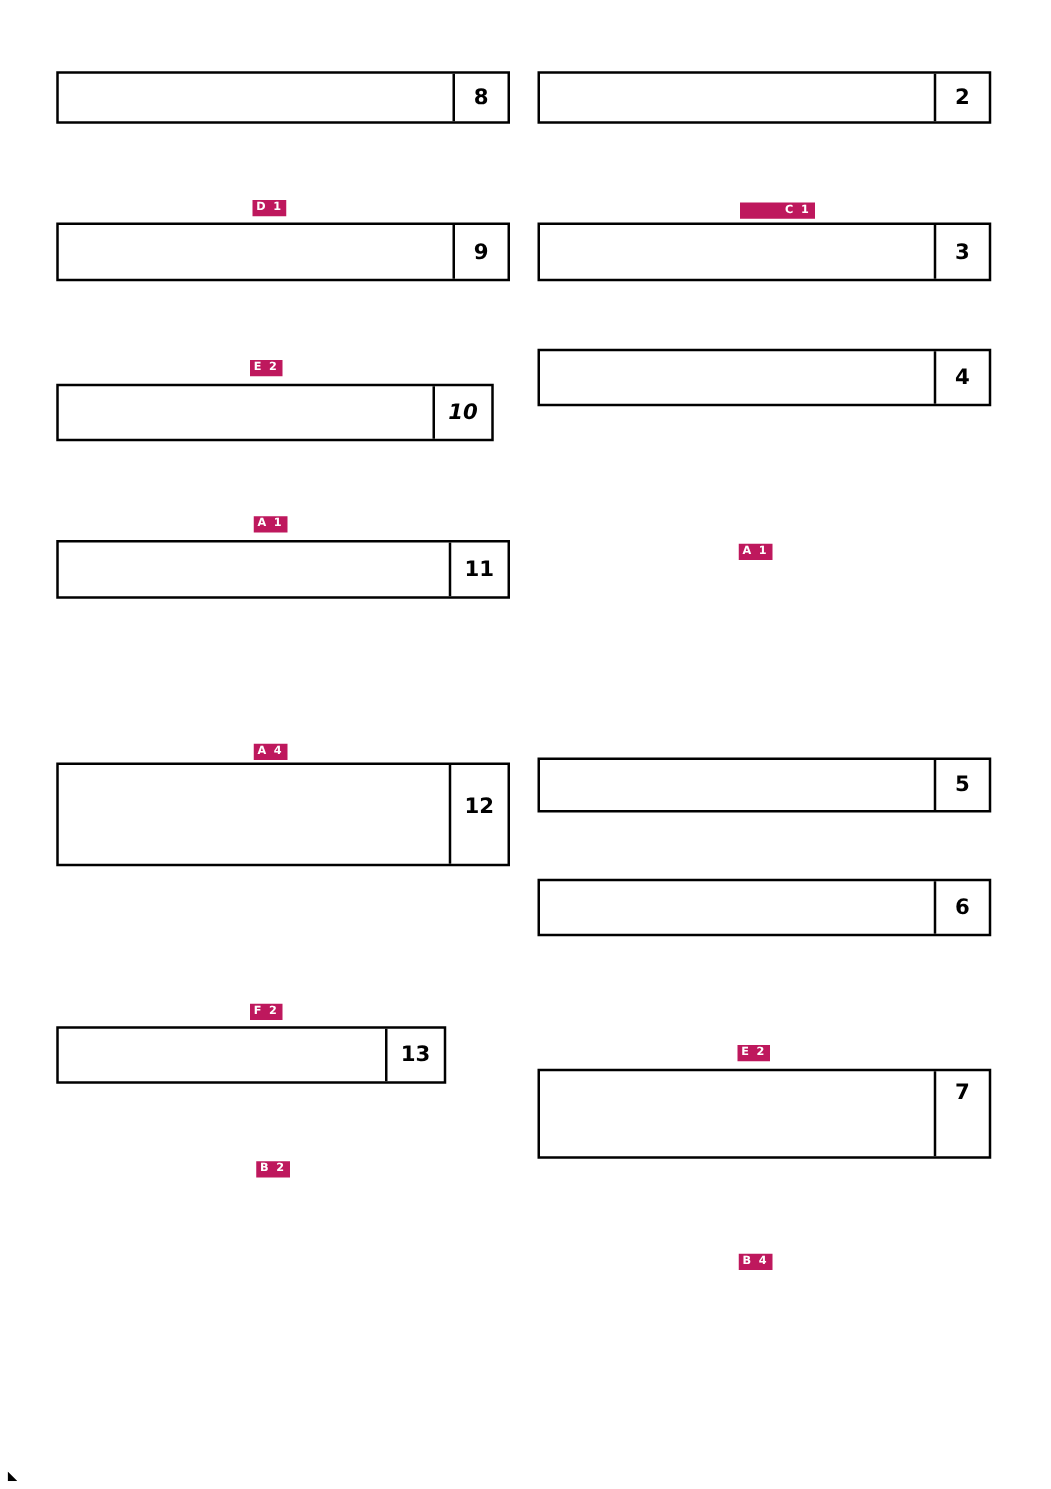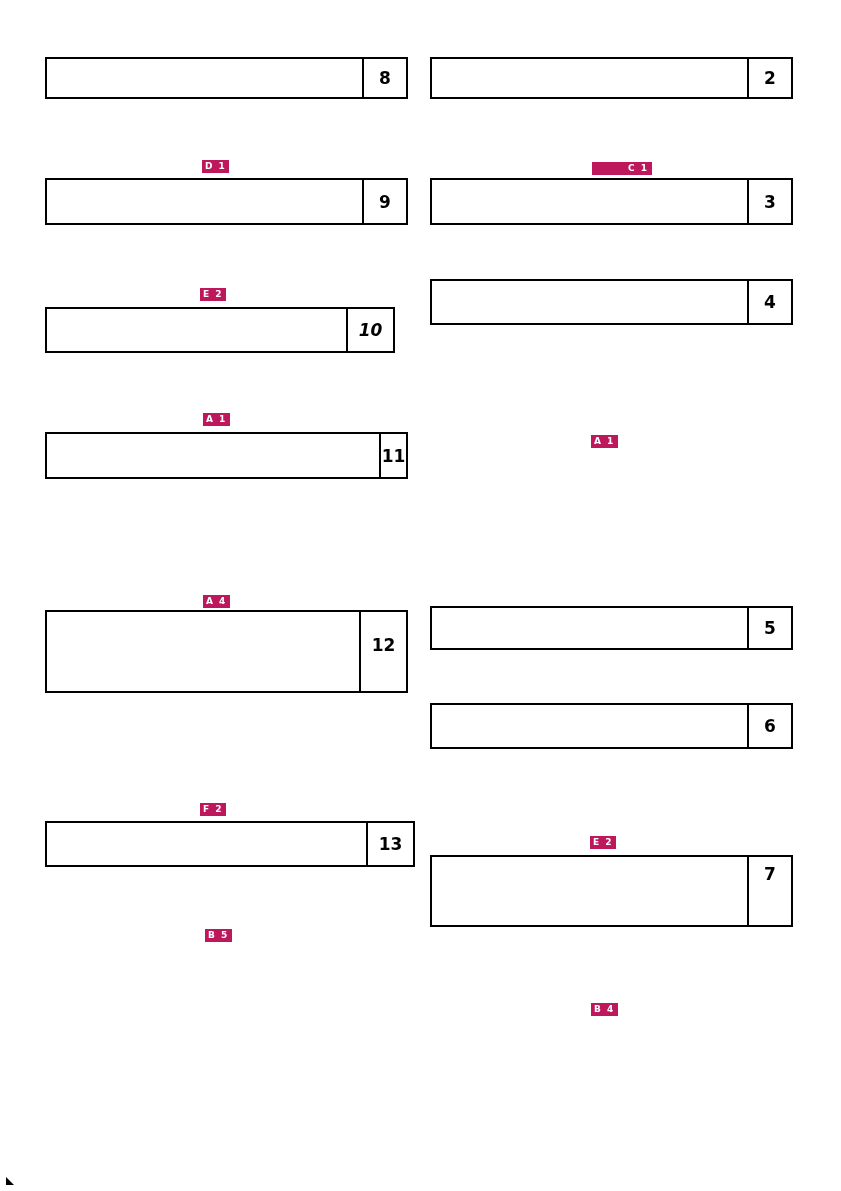--- a/index.html
+++ b/index.html
@@ -98,54 +98,54 @@
     <div class="row-num" style="width:47px;">10</div>
   </div>
 
   <div class="row-box" style="left:430px; top:279px; width:363px; height:46px;">
     <div class="row-body"></div>
     <div class="row-num" style="width:44px;">4</div>
   </div>
 
   <div class="row-box" style="left:45px; top:432px; width:363px; height:47px;">
     <div class="row-body"></div>
-    <div class="row-num" style="width:27px;">11</div>
+    <div class="row-num" style="width:47px;">11</div>
   </div>
 
   <div class="row-box" style="left:45px; top:610px; width:363px; height:83px;">
     <div class="row-body"></div>
     <div class="row-num" style="width:47px; align-items:flex-start; padding-top:23px;">12</div>
   </div>
 
   <div class="row-box" style="left:430px; top:606px; width:363px; height:44px;">
     <div class="row-body"></div>
     <div class="row-num" style="width:44px;">5</div>
   </div>
 
   <div class="row-box" style="left:430px; top:703px; width:363px; height:46px;">
     <div class="row-body"></div>
     <div class="row-num" style="width:44px;">6</div>
   </div>
 
-  <div class="row-box" style="left:45px; top:821px; width:370px; height:46px;gap:20px;">
+  <div class="row-box" style="left:45px; top:821px; width:312px; height:46px;gap:20px;">
     <div class="row-body"></div>
     <div class="row-num" style="width:47px;">13</div>
   </div>
 
   <div class="row-box" style="left:430px; top:855px; width:363px; height:72px;">
     <div class="row-body"></div>
     <div class="row-num" style="width:44px; align-items:flex-start; padding-top:7px;">7</div>
   </div>
 
   <div class="tag" style="left:202px; top:160px;">D 1</div>
   <div class="tag" style="left:592px; top:162px;padding-left:36px;">C 1</div>
   <div class="tag" style="left:200px; top:288px;">E 2</div>
   <div class="tag" style="left:203px; top:413px;">A 1</div>
   <div class="tag" style="left:591px; top:435px;">A 1</div>
   <div class="tag" style="left:203px; top:595px;">A 4</div>
   <div class="tag" style="left:200px; top:803px;">F 2</div>
   <div class="tag" style="left:590px; top:836px;">E 2</div>
-  <div class="tag" style="left:205px; top:929px;">B 5</div>
+  <div class="tag" style="left:205px; top:929px;">B 2</div>
   <div class="tag" style="left:591px; top:1003px;">B 4</div>
 
   <div class="corner-mark"></div>
 
 </div>
 
 </body></html>

